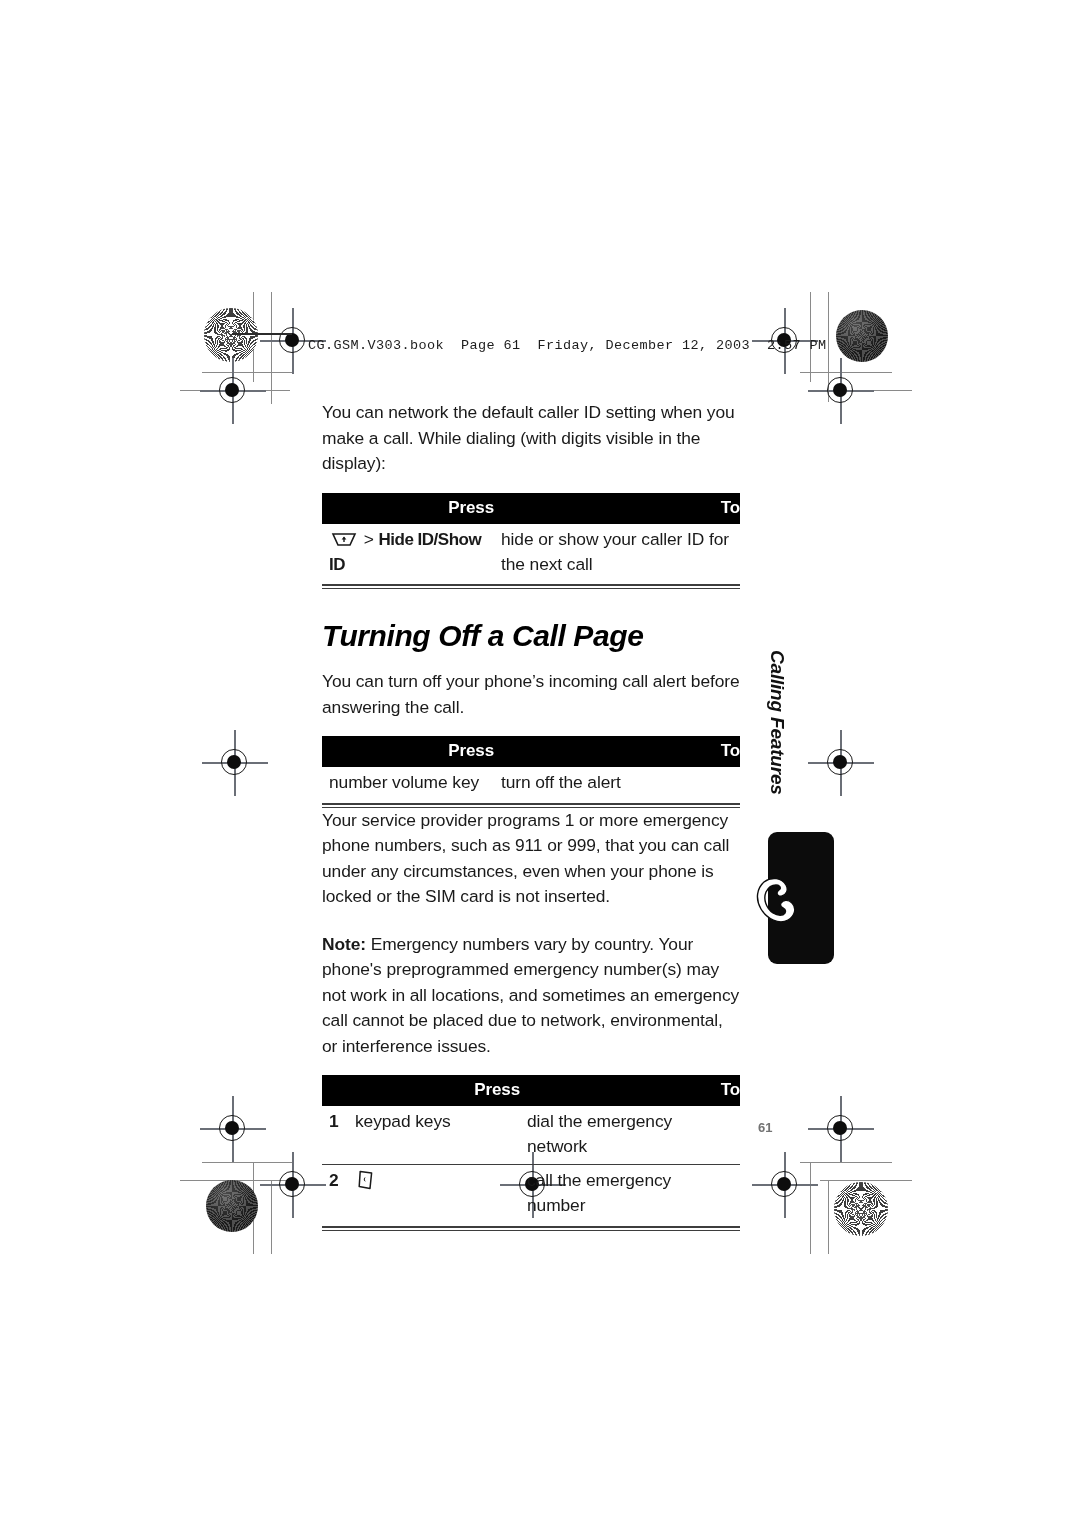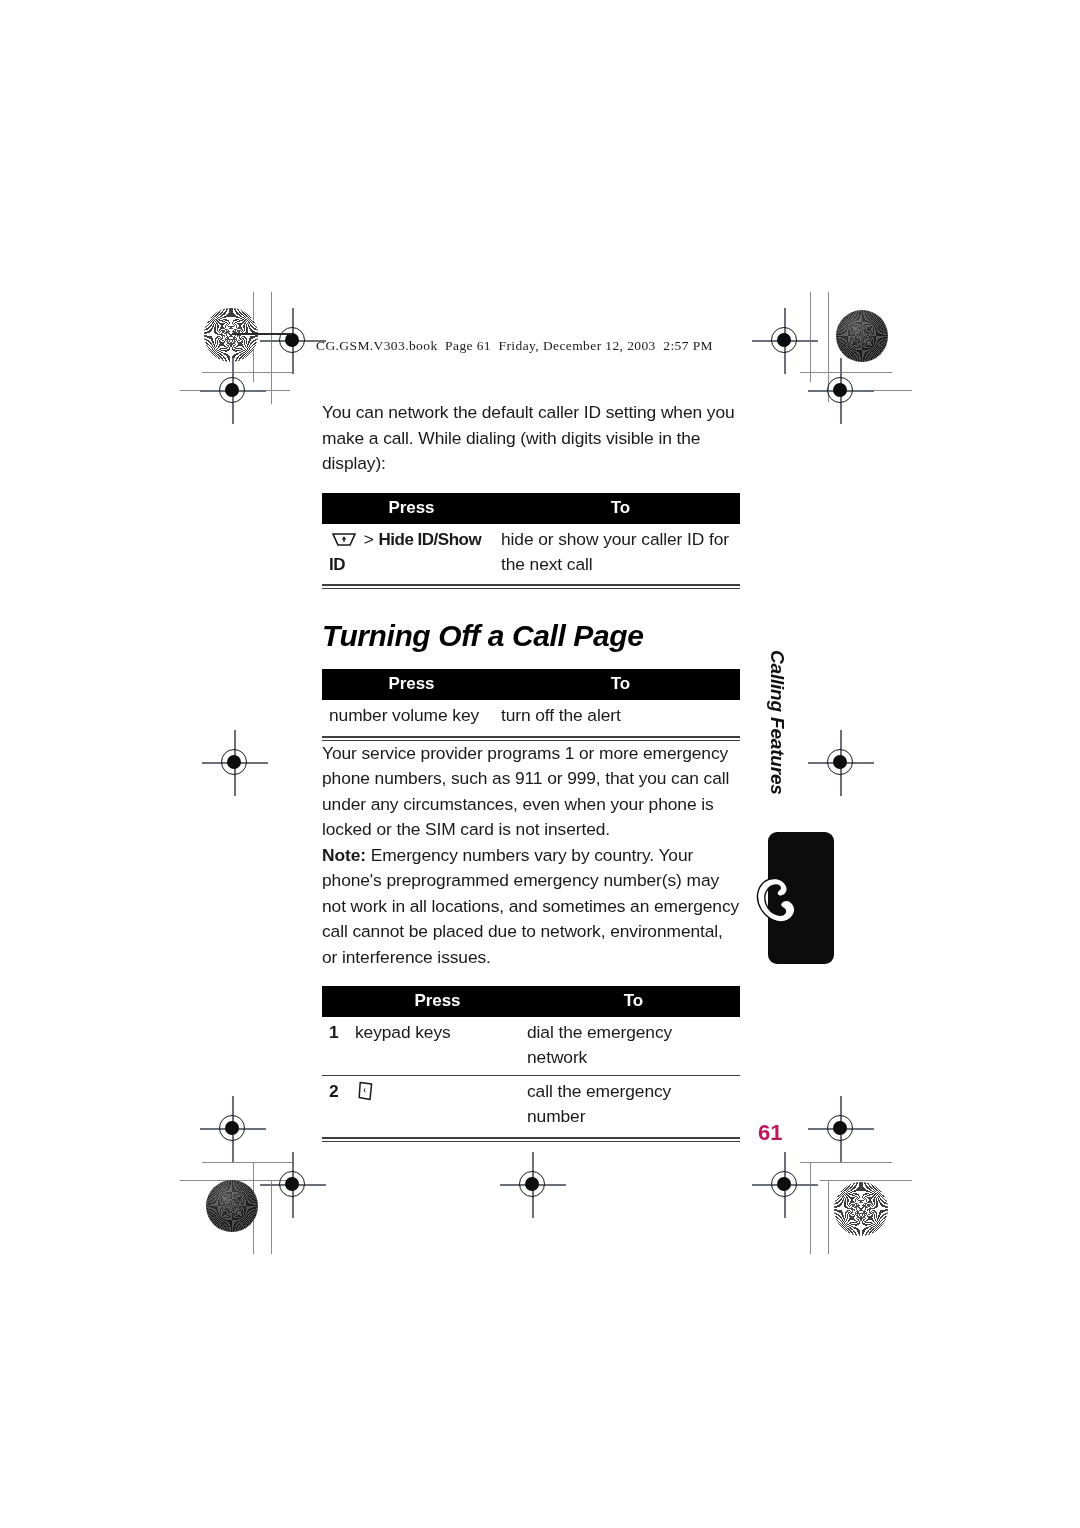--- a/index.html
+++ b/index.html
@@ -75,23 +75,23 @@
     border-radius: 50%;
     background: #3a3a3a;
     background-image:
       radial-gradient(circle at 38% 30%, rgba(255,255,255,0.22) 0%, rgba(255,255,255,0) 55%),
       repeating-conic-gradient(rgba(0,0,0,0.55) 0deg 2deg, rgba(255,255,255,0.10) 2deg 4deg);
   }
 
   
   .book-header {
     position: absolute;
-    left: 316px;
+    left: 308px;
     top: 338px;
-    font-family: Liberation Serif, serif;
+    font-family: Liberation Mono, monospace;
     font-size: 13.5px;
     letter-spacing: 0.4px;
     color: #1d1d1d;
     white-space: pre;
   }
   .header-rule {
     position: absolute;
     left: 232px;
     top: 333px;
     width: 60px;
@@ -107,21 +107,21 @@
     width: 418px;
   }
 
   p.body {
     margin: 0 0 0 0;
     font-size: 17.4px;
     line-height: 25.5px;
     color: #1a1a1a;
     letter-spacing: -0.1px;
   }
-  p.body + p.body { }
+  p.body + p.body { margin-top: 22px; }
 
   h2.heading {
     margin: 30px 0 16px 0;
     font-size: 30px;
     line-height: 34px;
     font-weight: bold;
     font-style: italic;
     letter-spacing: -0.4px;
     color: #000000;
     white-space: nowrap;
@@ -132,21 +132,21 @@
     border-collapse: collapse;
     width: 418px;
     margin: 16px 0 0 0;
     table-layout: fixed;
   }
   table.proc thead th {
     background: #000000;
     color: #ffffff;
     font-size: 17px;
     font-weight: bold;
-    text-align: center;
+    text-align: right;
     padding: 5px 0 6px 7px;
     letter-spacing: -0.1px;
   }
   table.proc td {
     font-size: 17.4px;
     line-height: 25px;
     color: #1a1a1a;
     padding: 3px 6px 5px 7px;
     vertical-align: top;
     border-bottom: 1.6px solid #3d3d3d;
@@ -235,23 +235,23 @@
     width: 66px;
     height: 62px;
   }
   .tab-phone-icon svg { display: block; }
 
   
   .page-number {
     position: absolute;
     left: 758px;
     top: 1120px;
-    font-size: 22px;
-    font-weight: bold;
-    color: #be185d;
+    font-size: 13px;
+    font-weight: bold;
+    color: #737373;
   }
 </style>
 </head>
 <body>
 
 <div id="page">
 
   <div>
     <div class="crop-line crop-h" style="left:202px; top:372px; width:90px;"></div>
     <div class="crop-line crop-h" style="left:180px; top:390px; width:110px;"></div>
@@ -377,20 +377,21 @@
                   </svg></span> <span>&gt;</span> <span class="bold-cond">Hide ID/Show ID</span></td>
             <td>hide or show your caller ID for the next call</td>
           </tr>
         </tbody>
       </table>
       <div class="tbl-end-rule"></div>
     </div>
 
     <h2 class="heading">Turning Off a Call Page</h2>
 
+    <p class="body">You can turn off your phone’s incoming call alert before answering the call.</p>
 
     <div class="tbl-wrap">
       <table class="proc">
         <colgroup>
             <col class="c-press">
             <col class="c-to">
           </colgroup>
         <thead>
           <tr>
             <th>Press</th>

